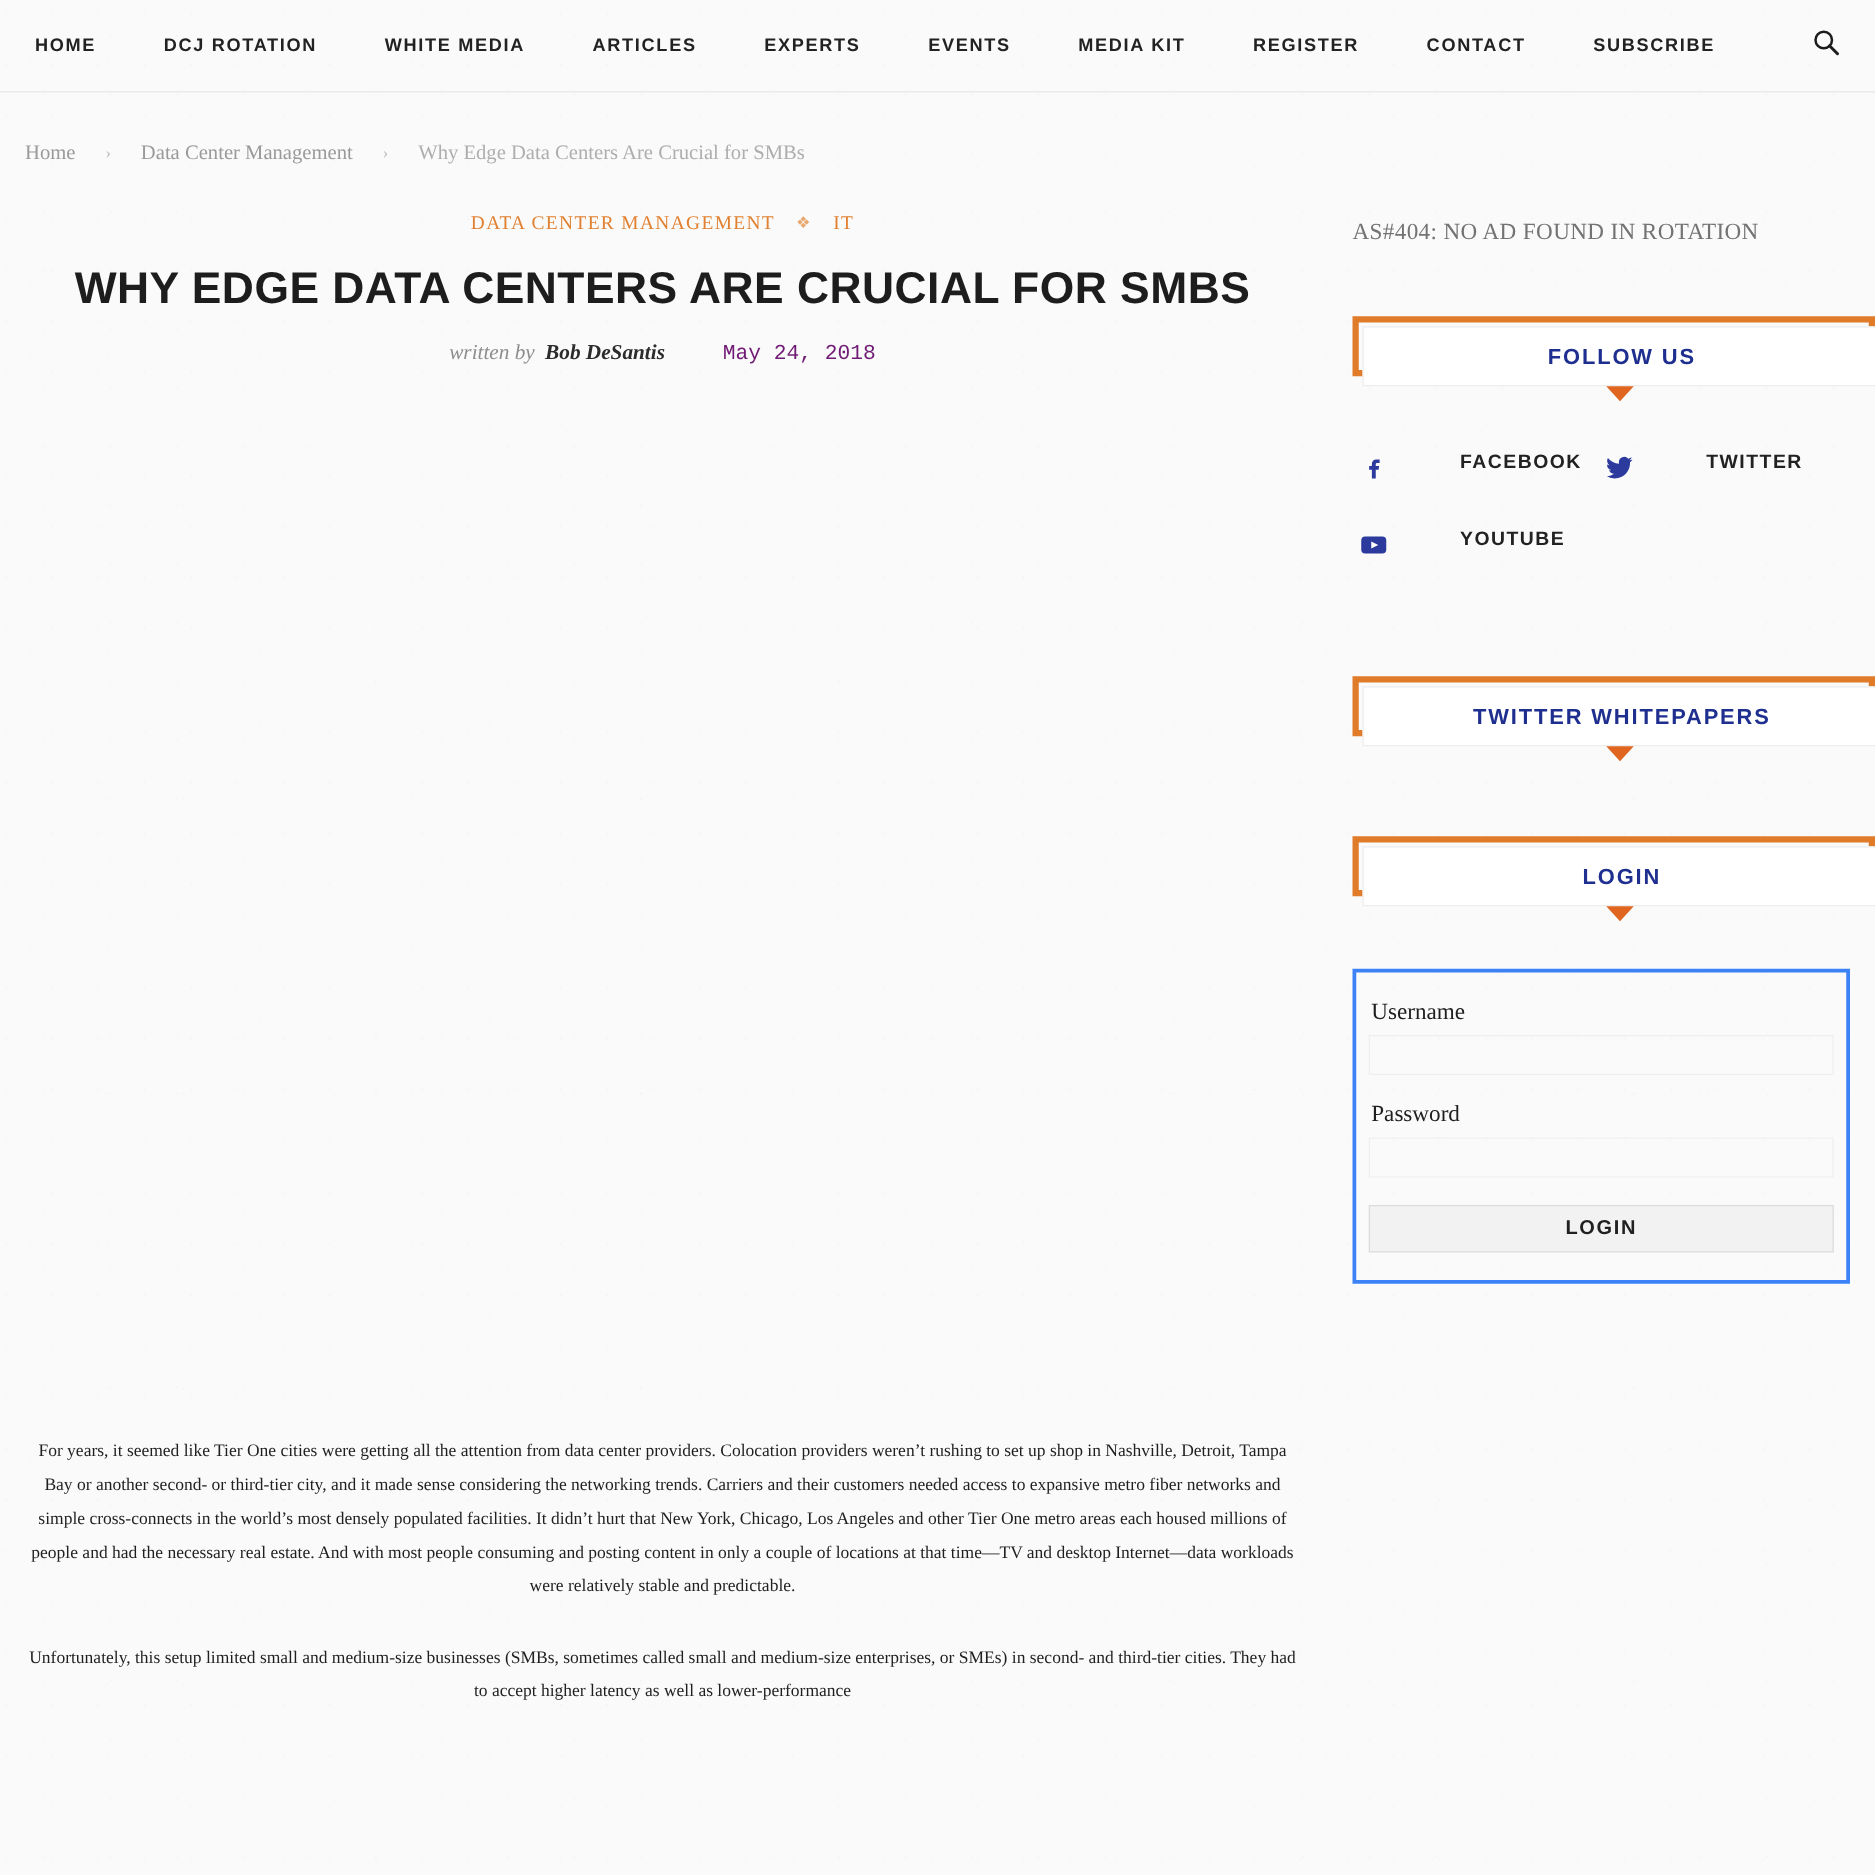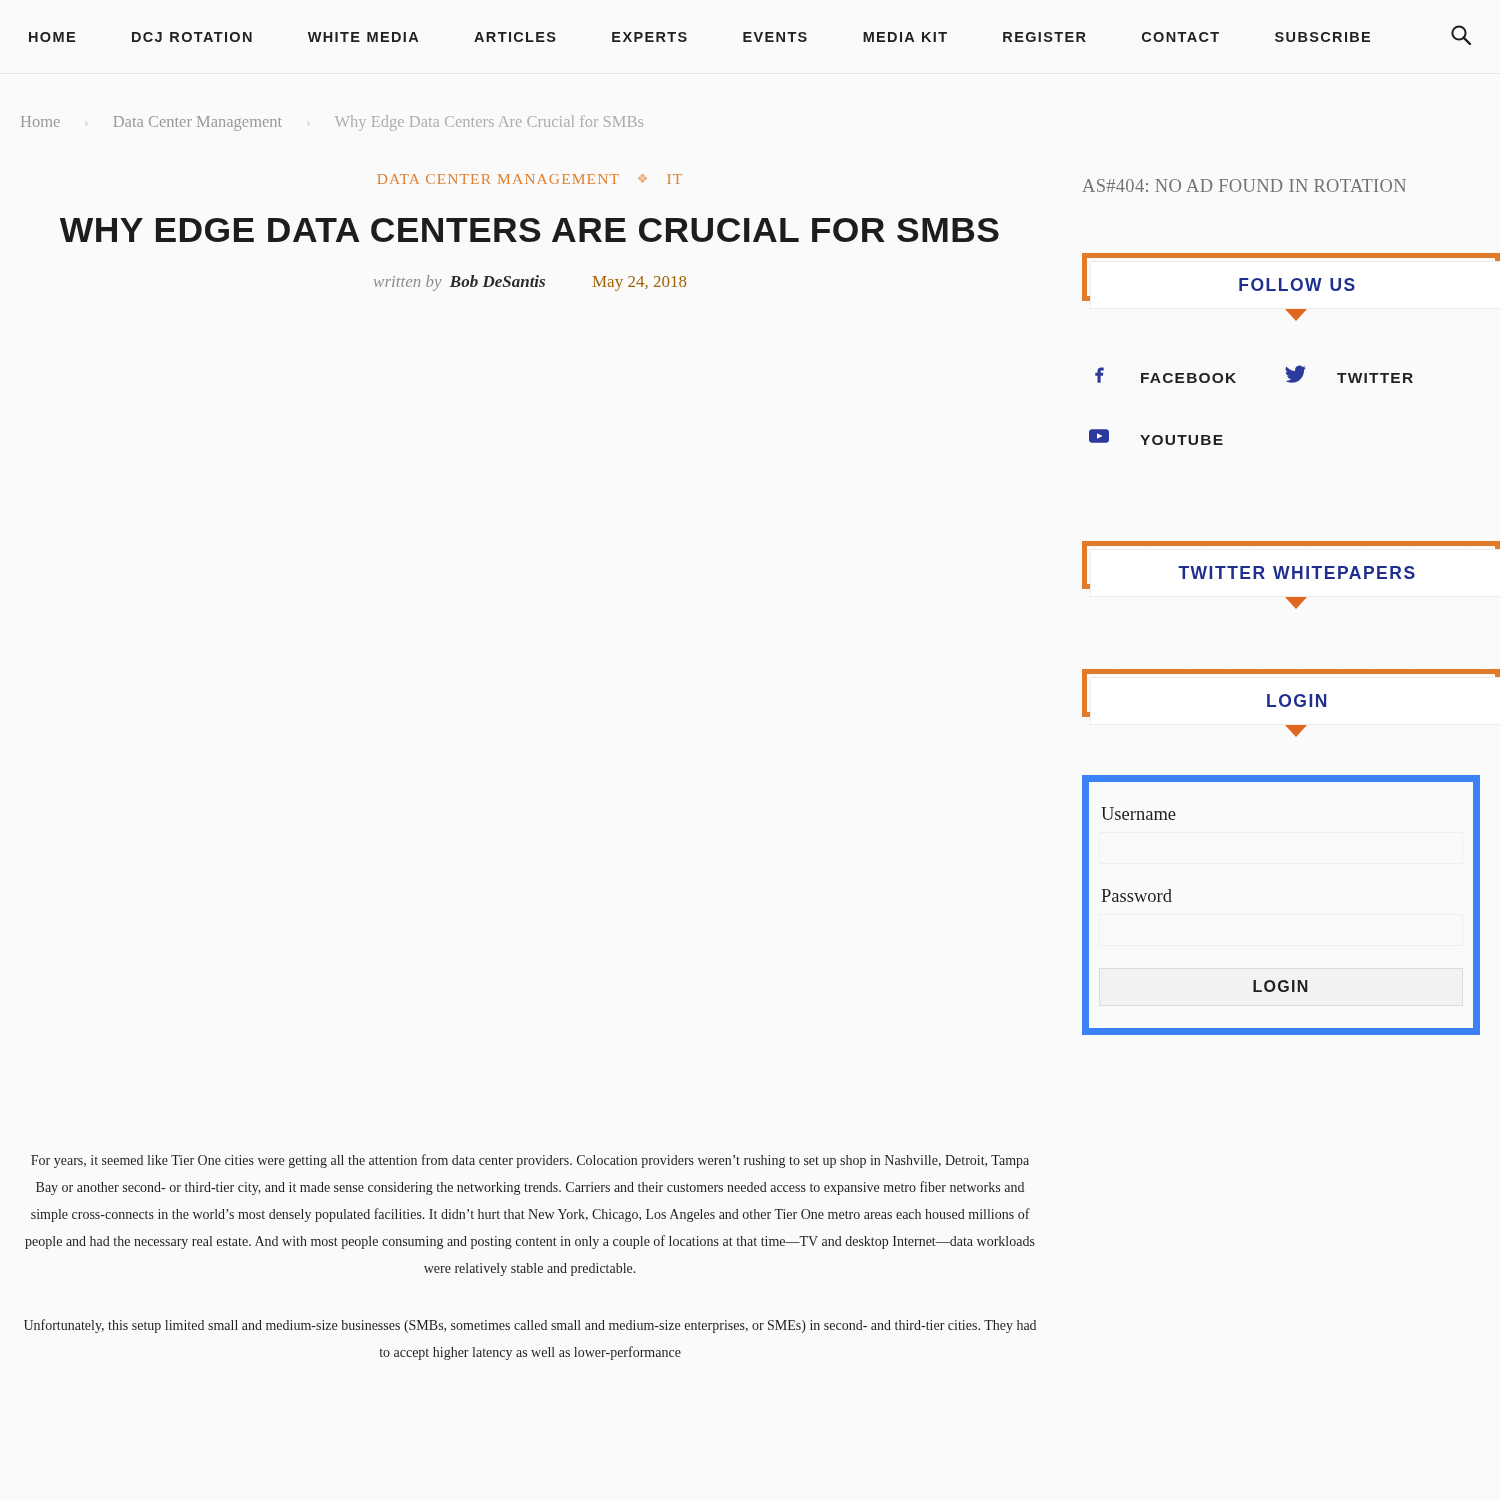--- a/index.html
+++ b/index.html
@@ -111,21 +111,21 @@
     font-size: 17px;
     color: #8d8d8d;
   }
   .byline .wb { font-style: italic; color: #8d8d8d; }
   .byline .author {
     font-style: italic;
     font-weight: 700;
     color: #2b2b2b;
     margin-left: 4px;
   }
-  .byline .date { margin-left: 42px; color: #a16207; }
+  .byline .date { margin-left: 42px; color: #701a75; font-family: Liberation Mono, monospace; }
 
   .article-spacer { height: 855px; }
 
   
   .body-p {
     font-size: 14px;
     line-height: 1.93;
     color: #1f1f1f;
     margin: 0 0 30px 0;
     text-align: center;
@@ -184,23 +184,24 @@
 
   
   .social-grid {
     display: flex;
     flex-wrap: wrap;
     padding-left: 4px;
   }
   .social-item {
     width: 50%;
     display: flex;
-    align-items: flex-end;
+    align-items: flex-start;
     margin-bottom: 36px;
     cursor: pointer;
+    gap: 28px;
   }
   .social-icon {
     width: 26px; height: 26px;
     display: flex; align-items: center; justify-content: center;
     margin-right: 28px;
   }
   .social-label {
     font-family: "Liberation Sans", sans-serif;
     font-size: 15.5px;
     font-weight: 700;
@@ -213,21 +214,21 @@
     font-size: 18px;
     line-height: 1.62;
     color: #8d8d8d;
     padding-top: 36px;
   }
   .event-link { color: #2f3f9e; text-decoration: none; cursor: pointer; }
 
   
   .login-box {
     margin-top: 34px;
-    border: 7px solid #3b82f6;
+    border: 3px solid #3b82f6;
     background: transparent;
     padding: 22px 10px 22px 10px;
   }
   .login-label {
     font-size: 18.5px;
     color: #1f1f1f;
     padding: 0 2px 7px 2px;
   }
   .login-input {
     width: 100%;

